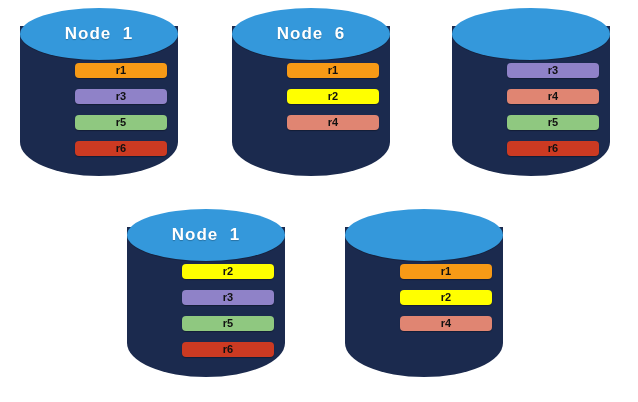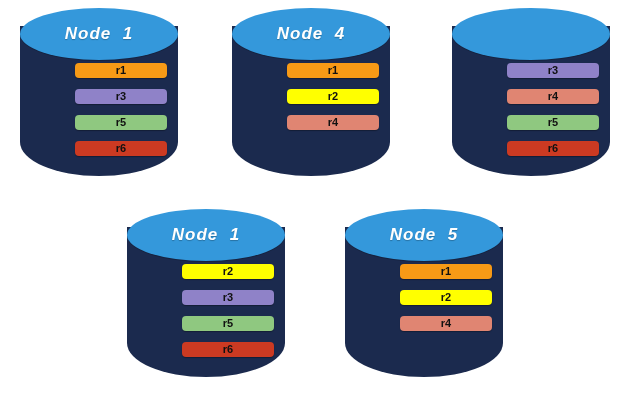--- a/index.html
+++ b/index.html
@@ -54,21 +54,20 @@
     height: 52px;
     display: flex;
     align-items: center;
     justify-content: center;
     color: #ffffff;
     font-size: 17px;
     font-weight: bold;
     letter-spacing: 1px;
     text-shadow: 0 1px 1px rgba(0,0,0,0.25);
     white-space: pre;
-    font-style: italic;
   }
 
   
   .replicas {
     position: absolute;
     left: 11px;
     top: 55px;
     width: 136px;
   }
   .replica {
@@ -99,21 +98,21 @@
       <div class="replica" style="background:#f79a16;">r1</div>
       <div class="replica" style="background:#8f82c8;">r3</div>
       <div class="replica" style="background:#8fc880;">r5</div>
       <div class="replica" style="background:#cc3a22;">r6</div>
     </div>
   </div>
 
   <div class="node" style="left:232px; top:8px;">
     <div class="body"></div>
     <div class="top"></div>
-    <div class="title">Node  4</div>
+    <div class="title">Node  6</div>
     <div class="replicas">
       <div class="replica" style="background:#f79a16;">r1</div>
       <div class="replica" style="background:#ffff00;">r2</div>
       <div class="replica" style="background:#e08572;">r4</div>
     </div>
   </div>
 
   <div class="node" style="left:452px; top:8px;">
     <div class="body"></div>
     <div class="top"></div>
@@ -133,21 +132,20 @@
       <div class="replica" style="background:#ffff00;">r2</div>
       <div class="replica" style="background:#8f82c8;">r3</div>
       <div class="replica" style="background:#8fc880;">r5</div>
       <div class="replica" style="background:#cc3a22;">r6</div>
     </div>
   </div>
 
   <div class="node" style="left:345px; top:209px;">
     <div class="body"></div>
     <div class="top"></div>
-    <div class="title">Node  5</div>
     <div class="replicas">
       <div class="replica" style="background:#f79a16;">r1</div>
       <div class="replica" style="background:#ffff00;">r2</div>
       <div class="replica" style="background:#e08572;">r4</div>
     </div>
   </div>
 
 </div>
 
 </body></html>

